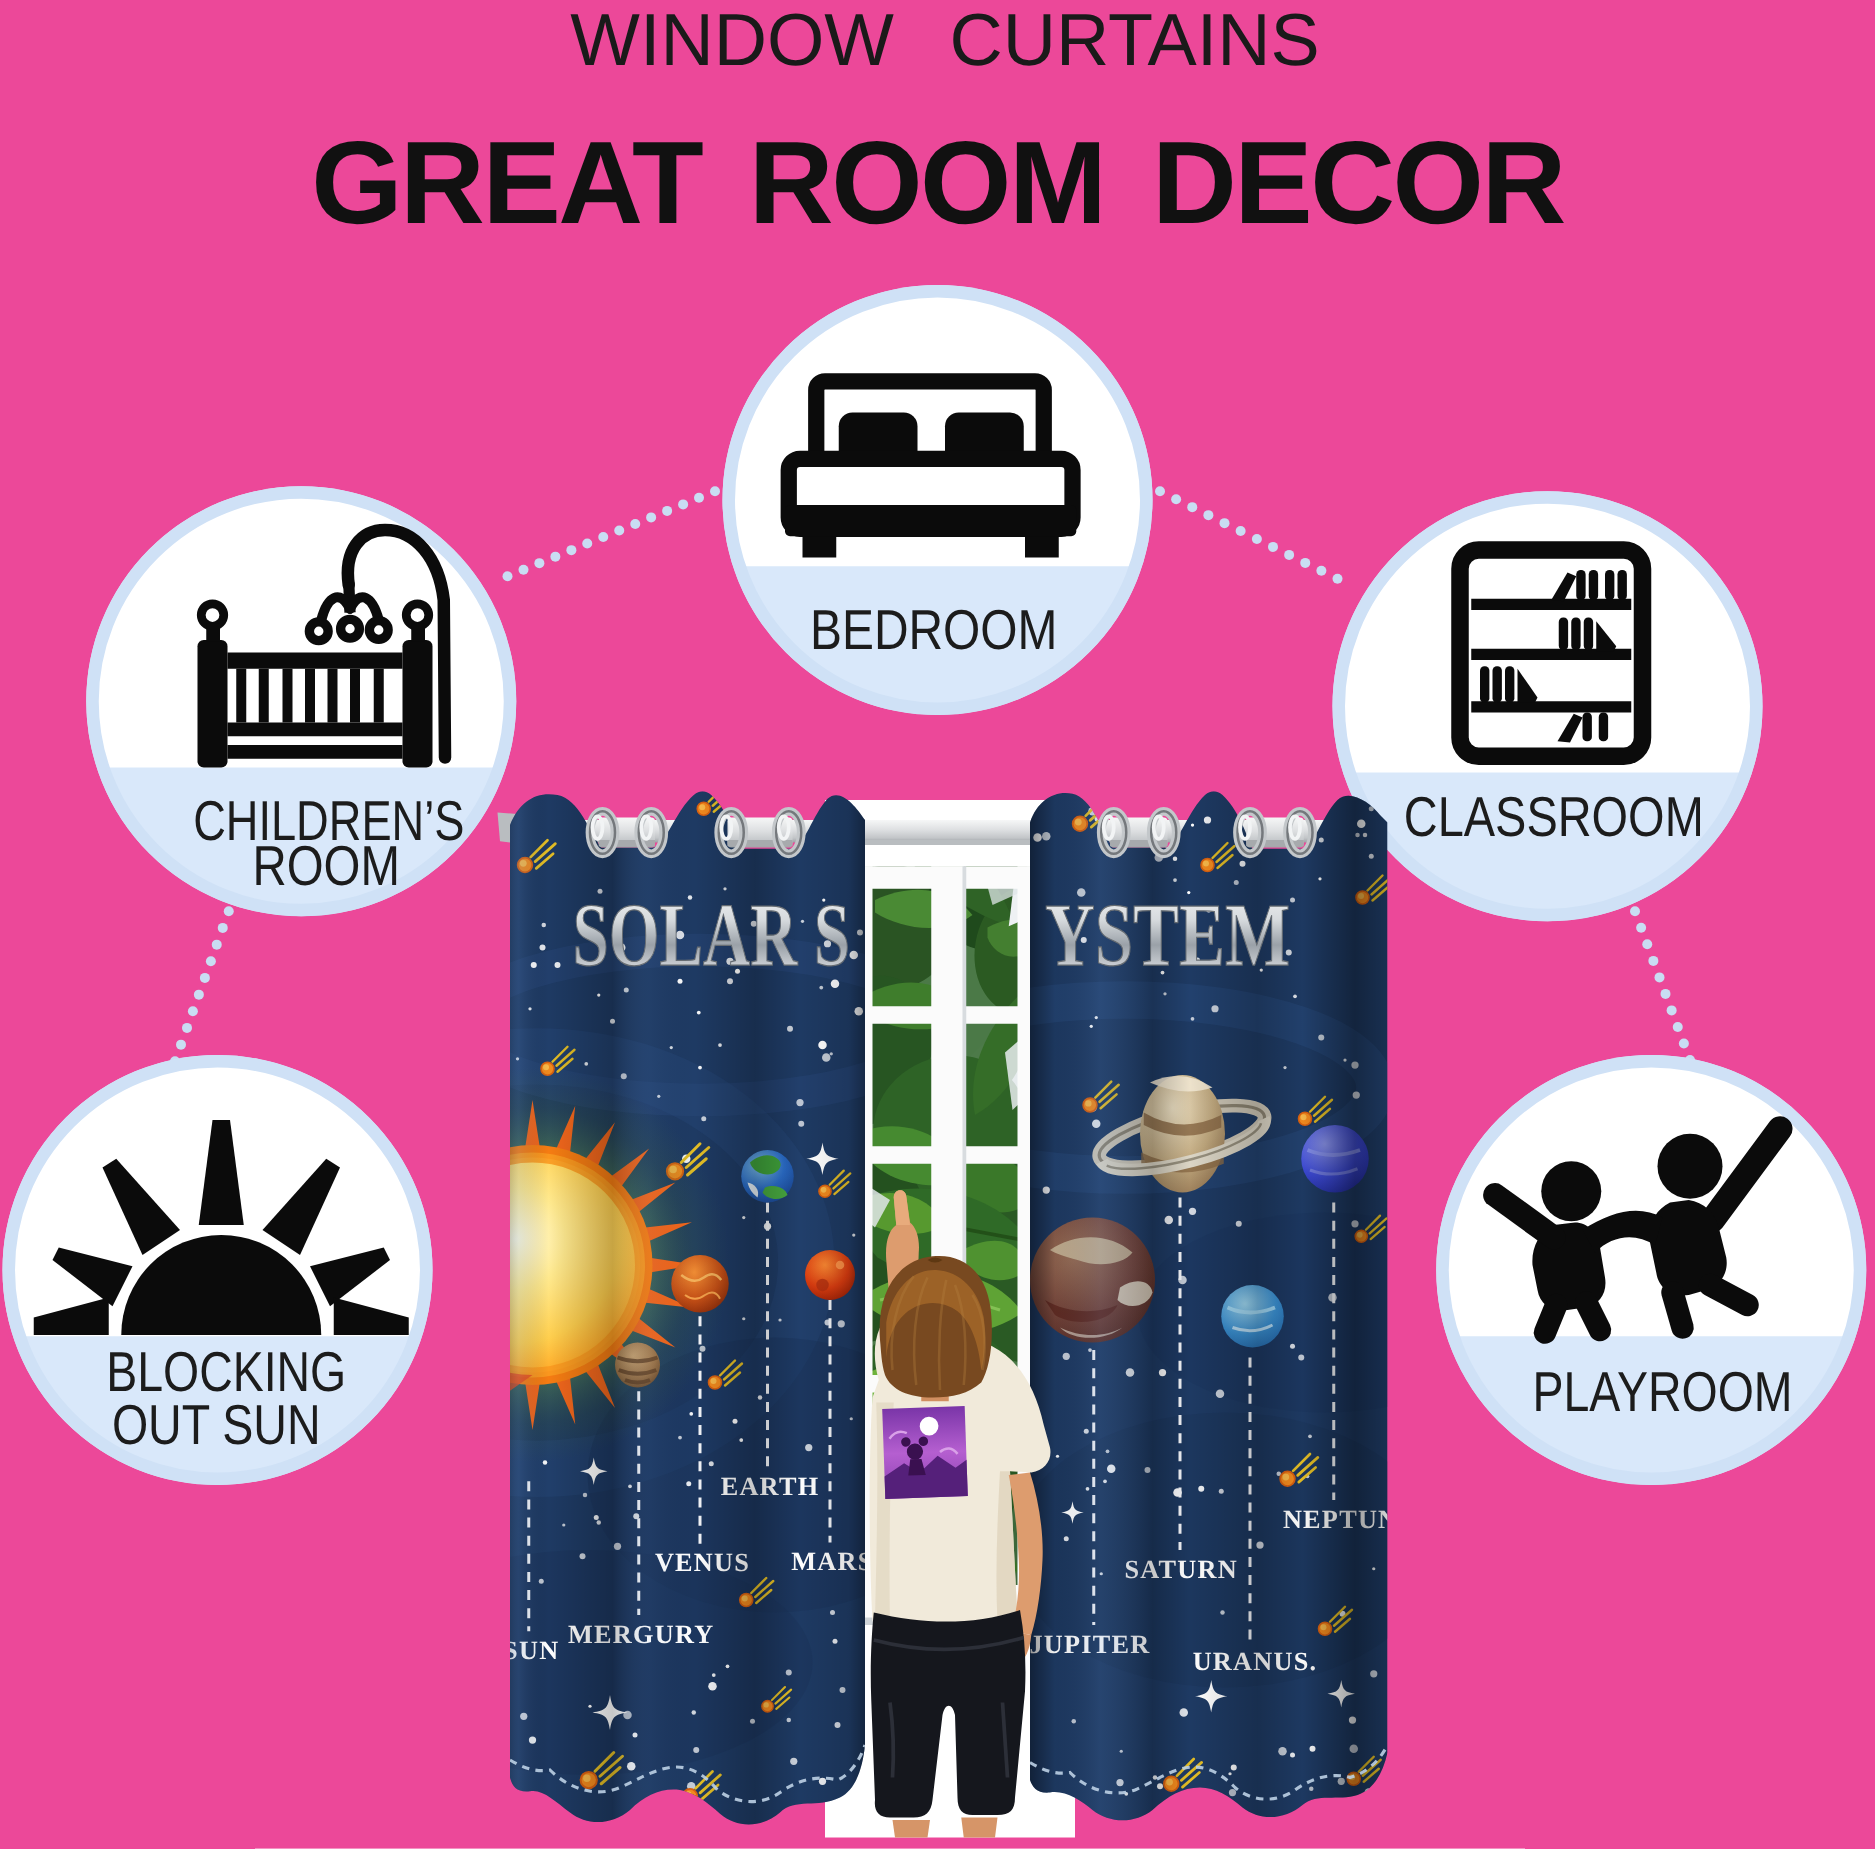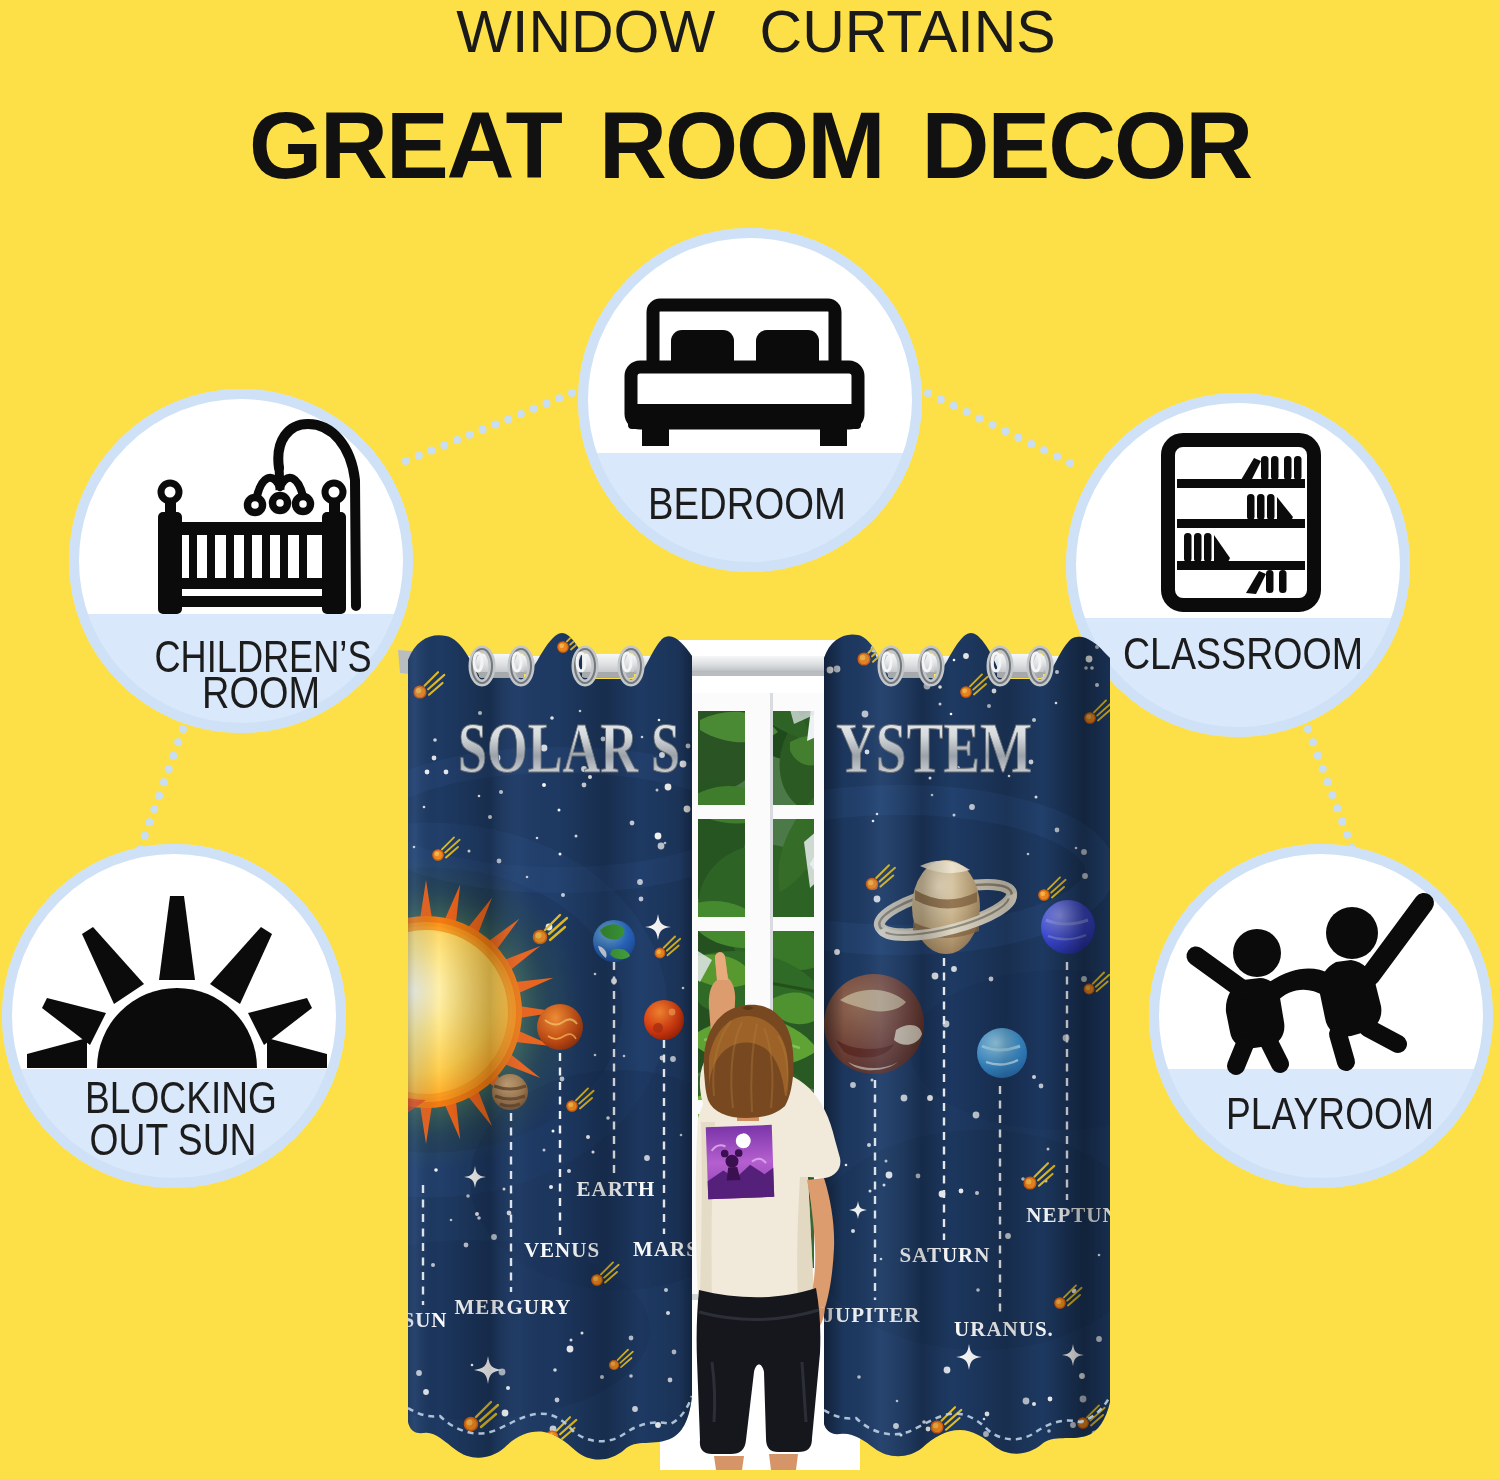--- a/index.html
+++ b/index.html
@@ -1,15 +1,15 @@
 <!DOCTYPE html>
 <html><head><meta charset="utf-8">
 <style>
 html,body{margin:0;padding:0;background:#fff;}
-#page{width:1500px;height:1479px;position:relative;overflow:hidden;background:#fde047;}
+#page{width:1500px;height:1479px;position:relative;overflow:hidden;background:#ec4899;}
 </style></head>
 <body>
 <div id="page">
 <svg width="1500" height="1479" viewBox="0 0 1500 1479" xmlns="http://www.w3.org/2000/svg">
 
 <defs>
 <linearGradient id="rodg" x1="0" y1="0" x2="0" y2="1">
  <stop offset="0" stop-color="#f6f7f7"></stop>
           <stop offset="0.45" stop-color="#dddfe1"></stop>
  <stop offset="0.8" stop-color="#c2c5c8"></stop>

